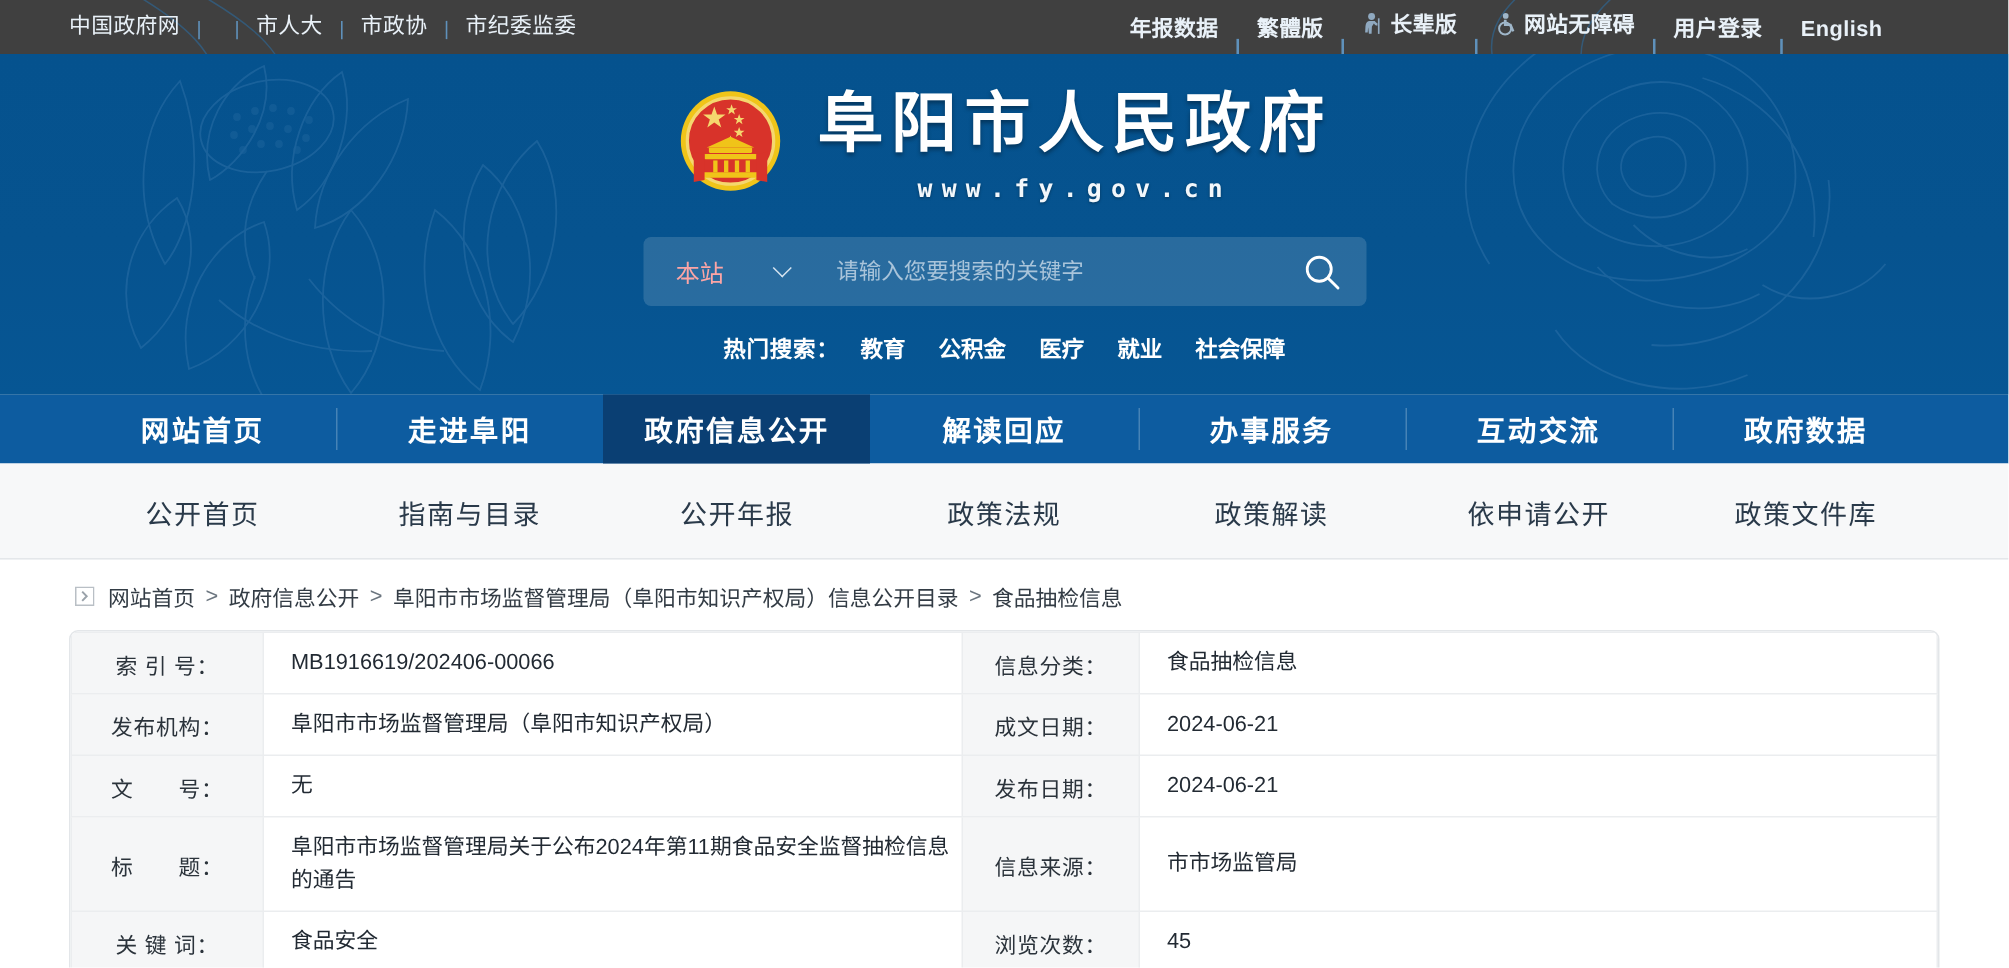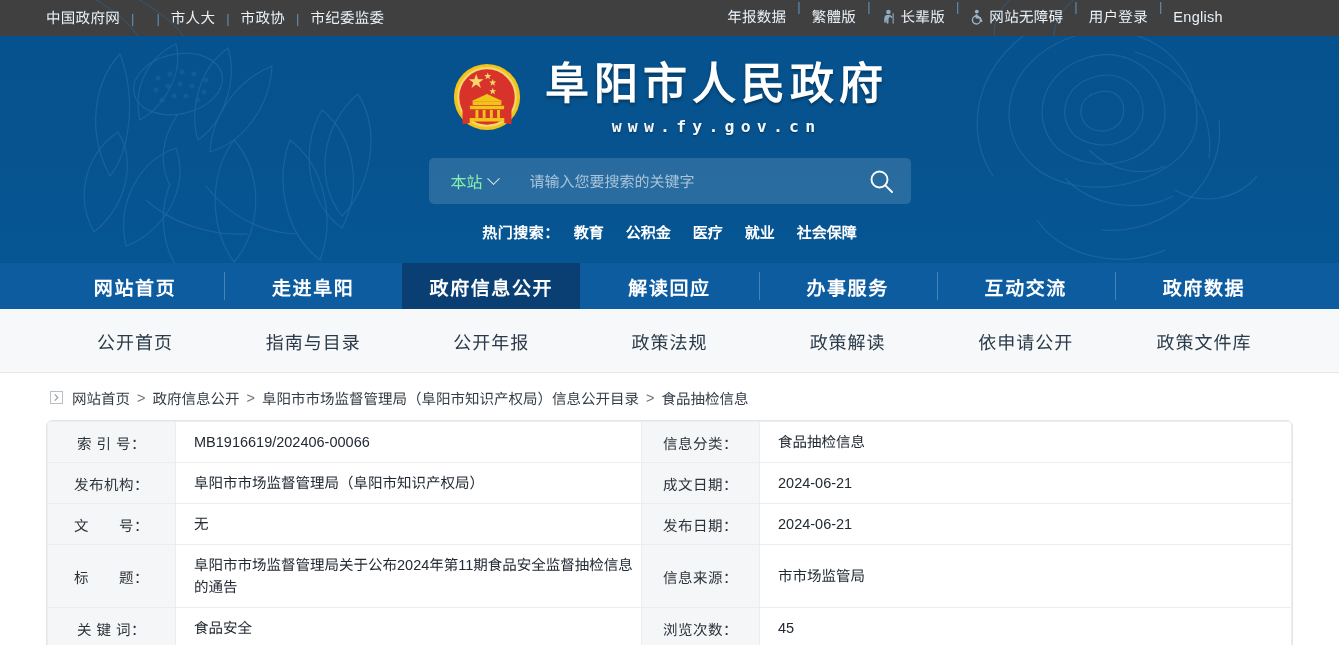--- a/index.html
+++ b/index.html
@@ -29,24 +29,25 @@
   .topbar-left {
     position: relative;
     display: flex;
     align-items: center;
     margin-left: 46px;
     z-index: 2;
   }
   .topbar-right {
     position: relative;
     display: flex;
-    align-items: flex-start;
+    align-items: flex-end;
     margin-left: auto;
-    margin-right: 116px;
+    margin-right: 84px;
     z-index: 2;
+    font-weight: bold;
   }
   .tb-link {
     color: #e9f1f8;
     font-size: 14.5px;
     line-height: 36px;
     white-space: nowrap;
     letter-spacing: .3px;
     cursor: pointer;
   }
   .tb-sep {
@@ -80,21 +81,20 @@
     opacity: .30;
   }
   .deco-left { left: 58px; }
   .deco-right { right: -30px; top: -6px; }
 
   
   .logo-row {
     position: relative;
     z-index: 3;
     display: flex;
-    align-items: center;
     justify-content: center;
     padding-top: 22px;
     height: 100px;
   }
   .emblem { width: 72px; height: 72px; flex: 0 0 72px; }
   .logo-text { margin-left: 22px; }
   .site-title {
     font-family: "DejaVu Sans", "Liberation Sans", sans-serif;
     font-size: 44px;
     font-weight: bold;
@@ -124,25 +124,26 @@
   .search-box {
     display: flex;
     align-items: center;
     height: 46px;
     background: rgba(255,255,255,.14);
     border-radius: 5px;
   }
   .search-scope {
     display: flex;
     align-items: center;
-    color: #86efac;
+    color: #fca5a5;
     font-size: 16px;
     padding: 0 10px 0 22px;
     cursor: pointer;
     white-space: nowrap;
+    gap: 28px;
   }
   .chev {
     margin-left: 6px;
     width: 9px; height: 9px;
     border-right: 1.8px solid #d6e4f0;
     border-bottom: 1.8px solid #d6e4f0;
     transform: rotate(45deg) translate(-2px,-2px);
   }
   .search-input {
     flex: 1;

